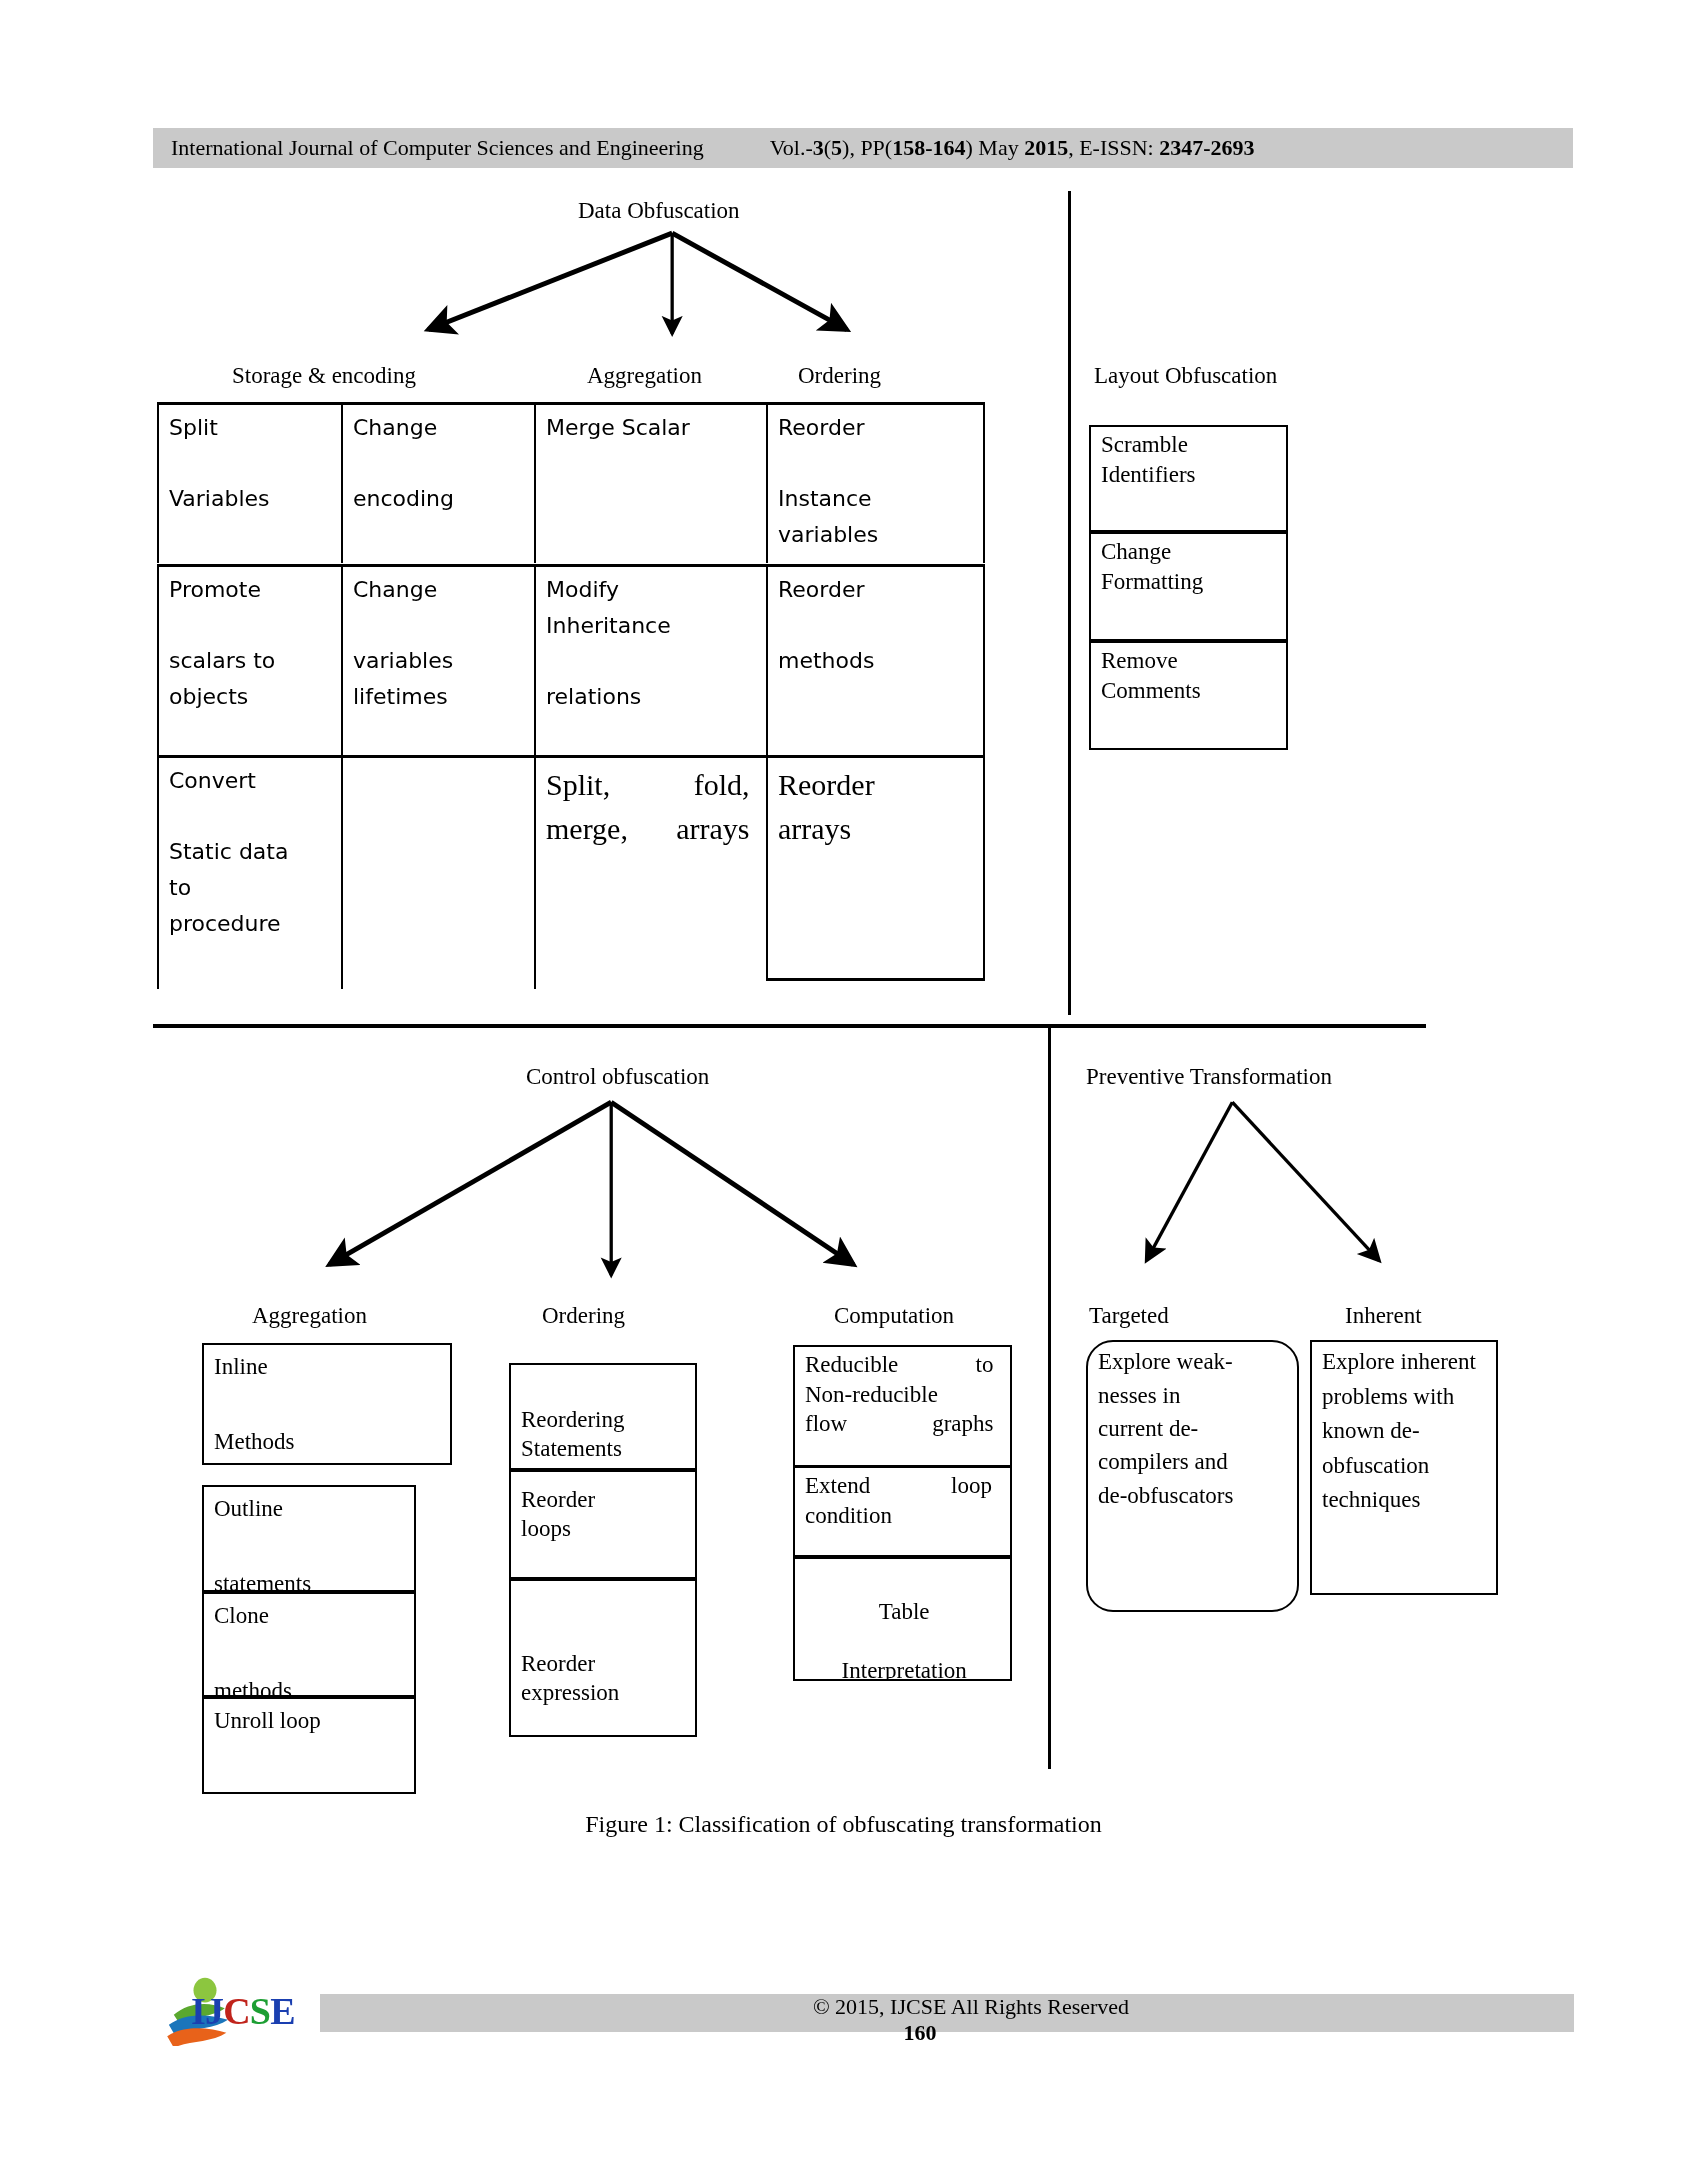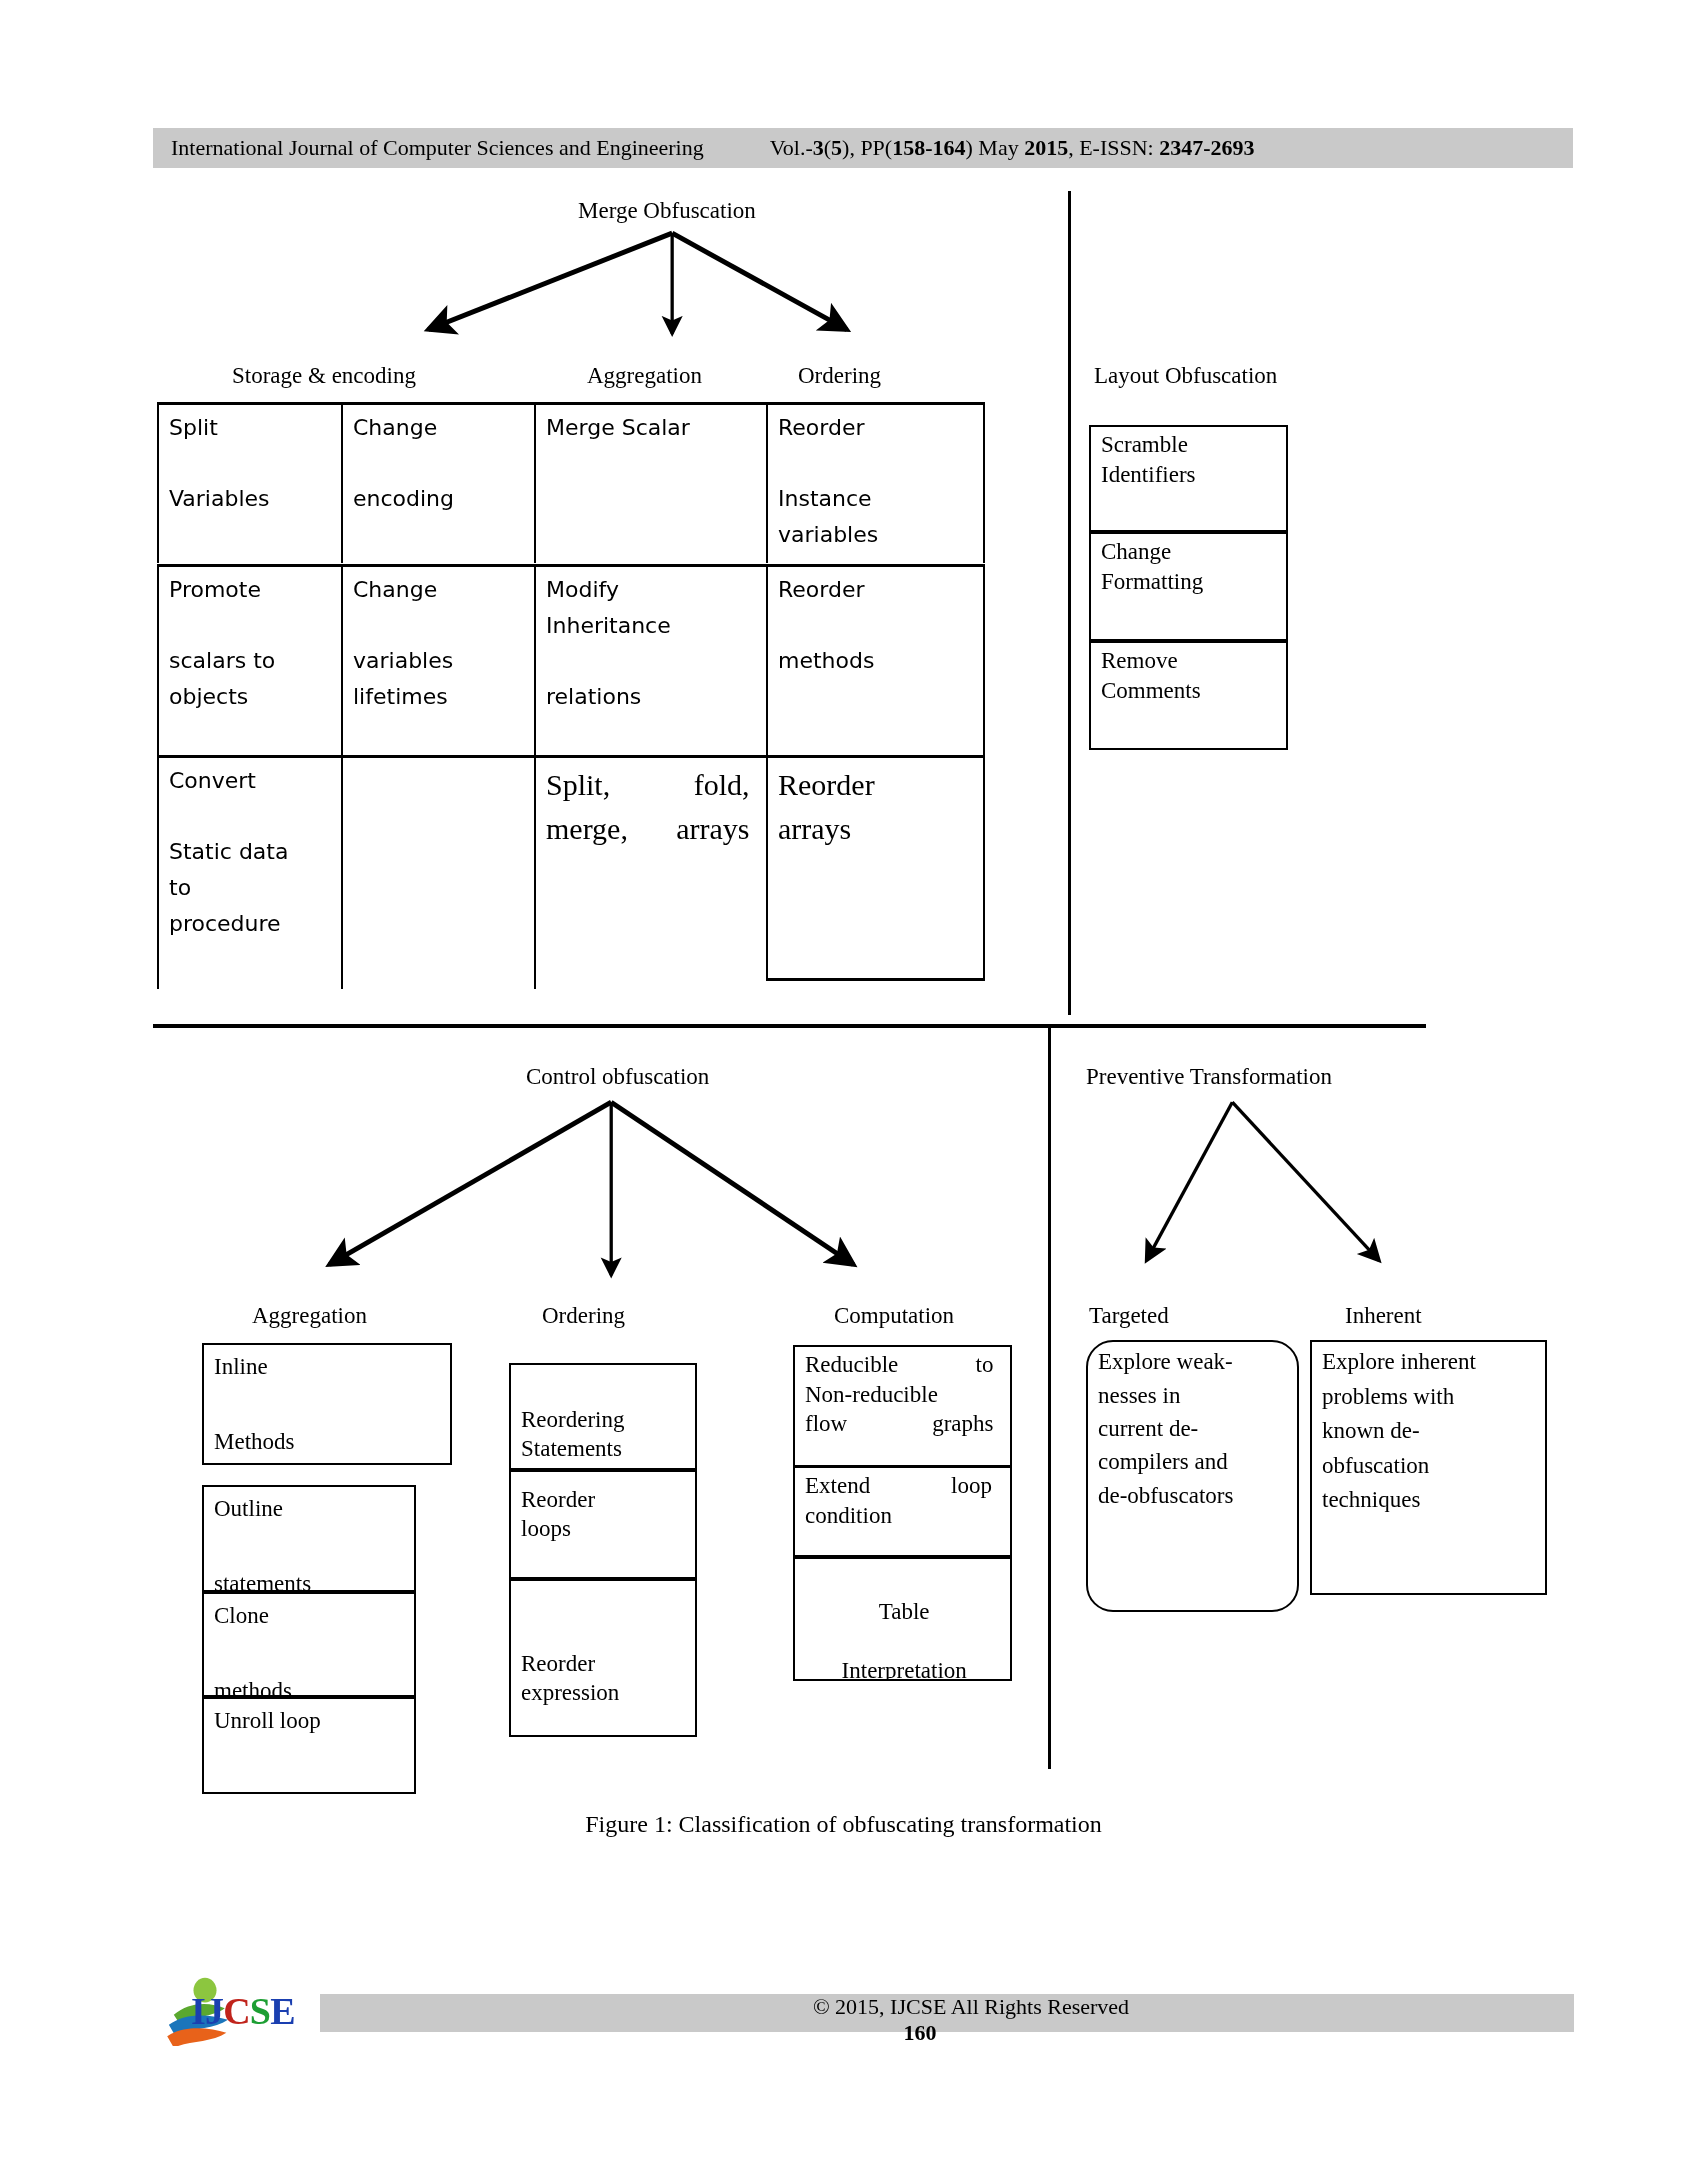--- a/index.html
+++ b/index.html
@@ -180,21 +180,21 @@
     <line x1="816" y1="283" x2="1028" y2="400" stroke="#000" stroke-width="6" marker-end="url(#ah)"></line>
 
     <line x1="742" y1="1338" x2="400" y2="1535" stroke="#000" stroke-width="6" marker-end="url(#ah)"></line>
     <line x1="742" y1="1338" x2="742" y2="1548" stroke="#000" stroke-width="4" marker-end="url(#ah)"></line>
     <line x1="742" y1="1338" x2="1036" y2="1535" stroke="#000" stroke-width="6" marker-end="url(#ah)"></line>
 
     <line x1="1496" y1="1338" x2="1392" y2="1530" stroke="#000" stroke-width="4" marker-end="url(#ahs)"></line>
     <line x1="1496" y1="1338" x2="1674" y2="1530" stroke="#000" stroke-width="4" marker-end="url(#ahs)"></line>
   </svg>
 
-  <div class="node-label" style="left:578px; top:198px;">Merge Obfuscation</div>
+  <div class="node-label" style="left:578px; top:198px;">Data Obfuscation</div>
 
   <div class="node-label" style="left:232px; top:363px;">Storage &amp; encoding</div>
   <div class="node-label" style="left:587px; top:363px;">Aggregation</div>
   <div class="node-label" style="left:798px; top:363px;">Ordering</div>
 
   <div class="cell" style="left:157px; top:402px; width:185px; height:161px; border-top:3.3px solid #000; border-left:2.5px solid #000;">Split<br><br>Variables</div>
   <div class="cell" style="left:341px; top:402px; width:193px; height:161px; border-top:3.3px solid #000; border-left:2.5px solid #000;">Change<br><br>encoding</div>
   <div class="cell" style="left:534px; top:402px; width:232px; height:161px; border-top:3.3px solid #000; border-left:2.5px solid #000;">Merge Scalar</div>
   <div class="cell" style="left:766px; top:402px; width:219px; height:161px; border-top:3.3px solid #000; border-left:2.5px solid #000; border-right:2.5px solid #000;">Reorder<br><br>Instance<br>variables</div>
 
@@ -234,21 +234,21 @@
 
   <div class="box tight" style="left:509px; top:1363px; width:188px; height:107px; padding-top:40px;">Reordering<br>Statements</div>
   <div class="box tight" style="left:509px; top:1470px; width:188px; height:109px; padding-top:13px;">Reorder<br>loops</div>
   <div class="box tight" style="left:509px; top:1579px; width:188px; height:158px; padding-top:68px;">Reorder<br>expression</div>
 
   <div class="box tight justify" style="left:793px; top:1345px; width:219px; height:122px; padding-right:16.5px;">Reducible      to<br>Non-reducible<br>flow graphs</div>
   <div class="box tight justify" style="left:793px; top:1466px; width:219px; height:91px; padding-right:18px;">Extend  loop<br>condition</div>
   <div class="box tight center" style="left:793px; top:1557px; width:219px; height:124px; padding-top:38px;">Table<br><br>Interpretation</div>
 
   <div class="box tight" style="left:1086px; top:1340px; width:213px; height:272px; line-height:1.45;border-radius:27px;">Explore weak-<br>nesses in<br>current de-<br>compilers and<br>de-obfuscators</div>
-  <div class="box tight" style="left:1310px; top:1340px; width:237px; height:255px; line-height:1.5;">Explore inherent<br>problems with<br>known de-<br>obfuscation<br>techniques</div>
+  <div class="box tight" style="left:1310px; top:1340px; width:188px; height:255px; line-height:1.5;">Explore inherent<br>problems with<br>known de-<br>obfuscation<br>techniques</div>
 
   <div class="caption">Figure 1: Classification of obfuscating transformation</div>
 
   <svg class="logo" viewBox="0 0 200 84">
     <ellipse cx="58" cy="16" rx="14" ry="15" fill="#8cc63f"></ellipse>
     <path d="M20 46 C38 30, 64 30, 82 38 C70 48, 42 48, 28 58 Z" fill="#5aa82e"></path>
     <path d="M14 58 C36 42, 66 46, 86 52 C68 64, 40 62, 22 72 Z" fill="#1b75bb"></path>
     <path d="M12 72 C34 58, 64 62, 84 68 C66 80, 38 78, 20 86 Z" fill="#e8621a"></path>
   </svg>
   <div class="logo-text"><span class="lt-i">I</span><span class="lt-j">J</span><span class="lt-c">C</span><span class="lt-s">S</span><span class="lt-e">E</span></div>

